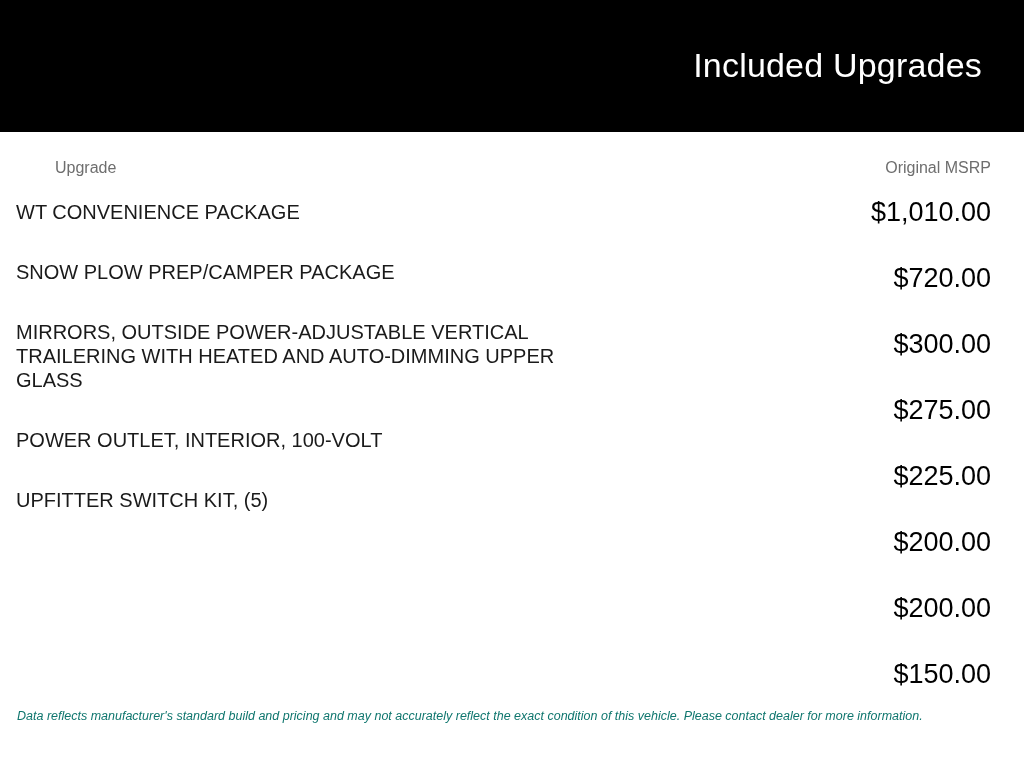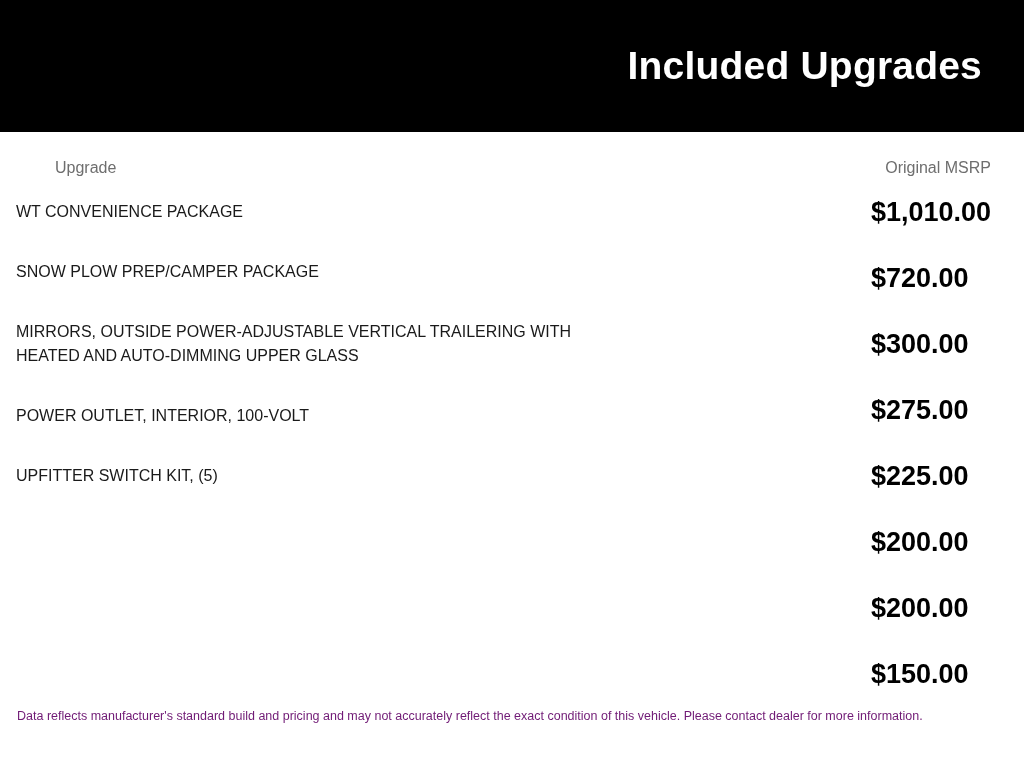--- a/index.html
+++ b/index.html
@@ -23,71 +23,72 @@
     height: 132px;
     background: #000000;
     display: flex;
     align-items: center;
     justify-content: flex-end;
     padding-right: 42px;
     box-sizing: border-box;
   }
   .page-title {
     color: #ffffff;
-    font-size: 39px;
-    font-weight: 700;
+    font-size: 34px;
+    font-weight: 400;
     letter-spacing: 0.2px;
     line-height: 1.1;
   }
   .col-headers {
     position: absolute;
     top: 158px;
     left: 16px;
     right: 33px;
     display: flex;
     justify-content: space-between;
     font-size: 16px;
     line-height: 20px;
     color: #6e6e6e;
     margin-left: 39px;
   }
   .labels-col {
     position: absolute;
     left: 16px;
     top: 200px;
     width: 580px;
-    font-size: 16px;
+    font-size: 20px;
     line-height: 24px;
     color: #1a1a1a;
   }
   .label-cell {
     margin-bottom: 36px;
   }
   .prices-col {
     position: absolute;
     right: 33px;
     top: 197px;
-    text-align: left;
+    text-align: right;
     font-size: 27px;
-    font-weight: 700;
+    font-weight: 400;
     color: #000000;
   }
   .price-cell {
     height: 66px;
     line-height: 30px;
   }
   .disclaimer {
     position: absolute;
     left: 17px;
     top: 708px;
     width: 960px;
     margin: 0;
     font-size: 12.5px;
     line-height: 16px;
-    color: #701a75;
+    font-style: italic;
+    color: #0f766e;
   }
 </style>
 </head>
 <body>
 
 <div class="page">
 
   <div class="header-band">
     <span class="page-title">Included Upgrades</span>
   </div>

